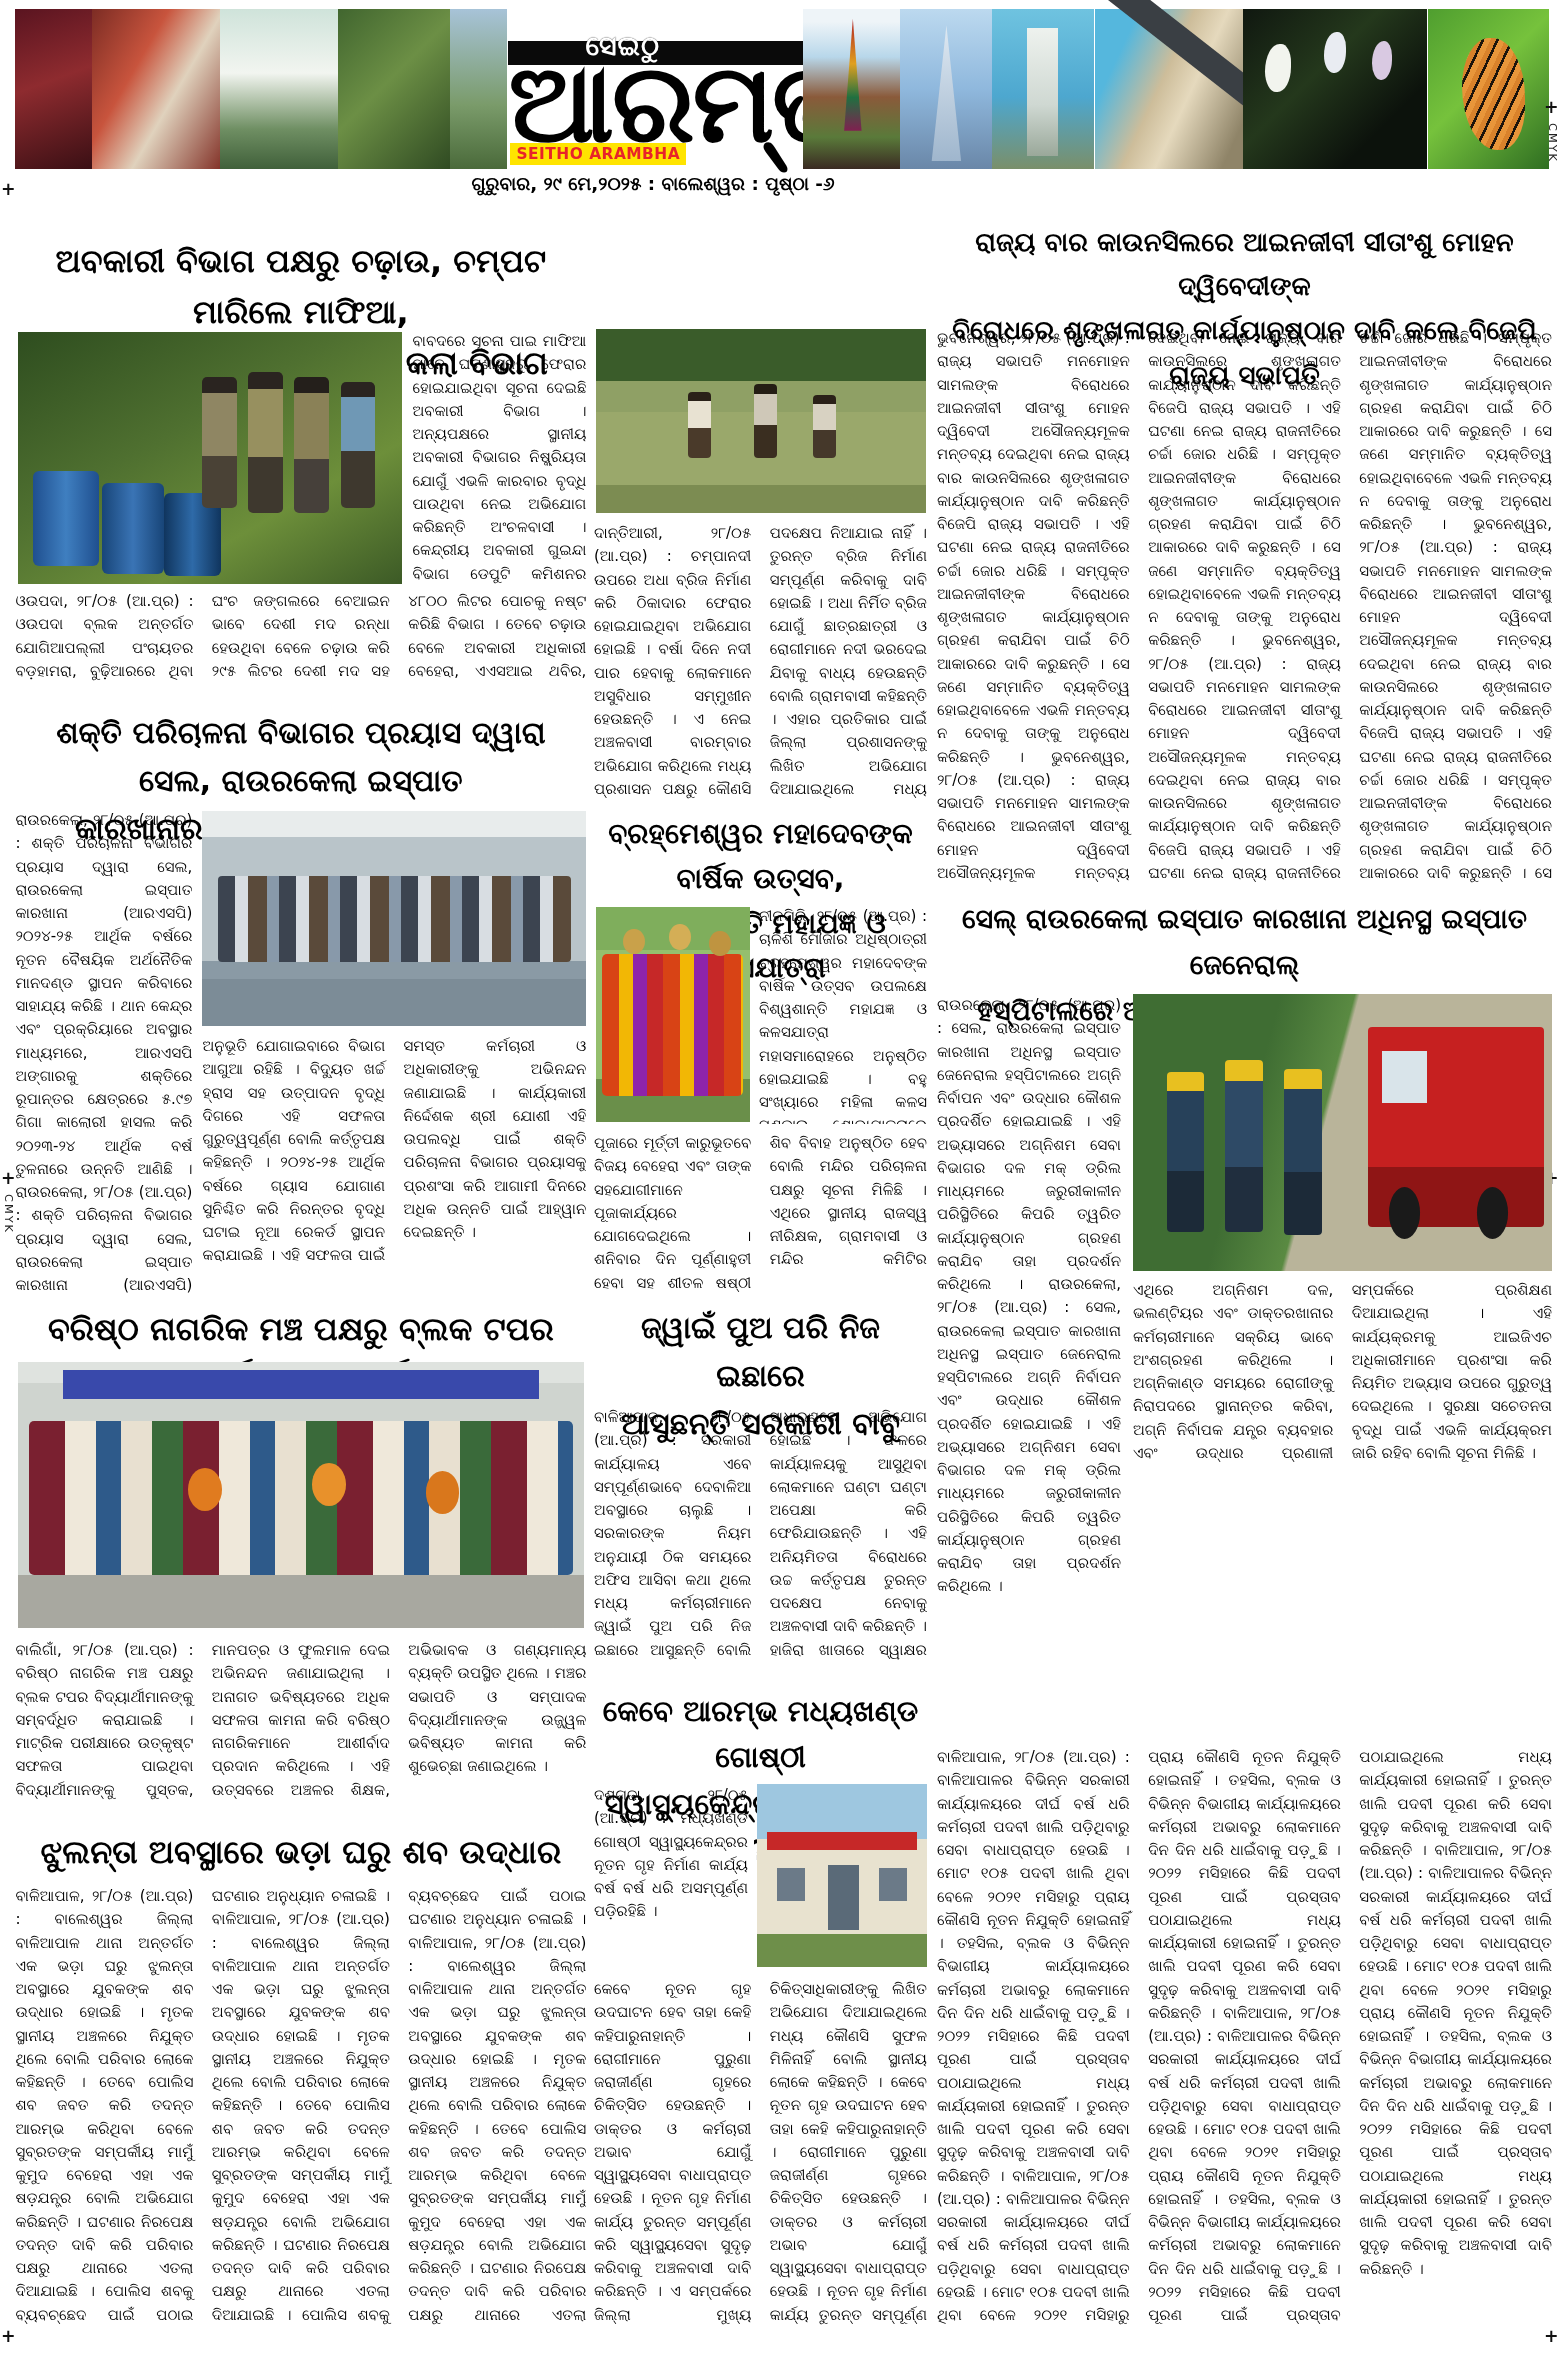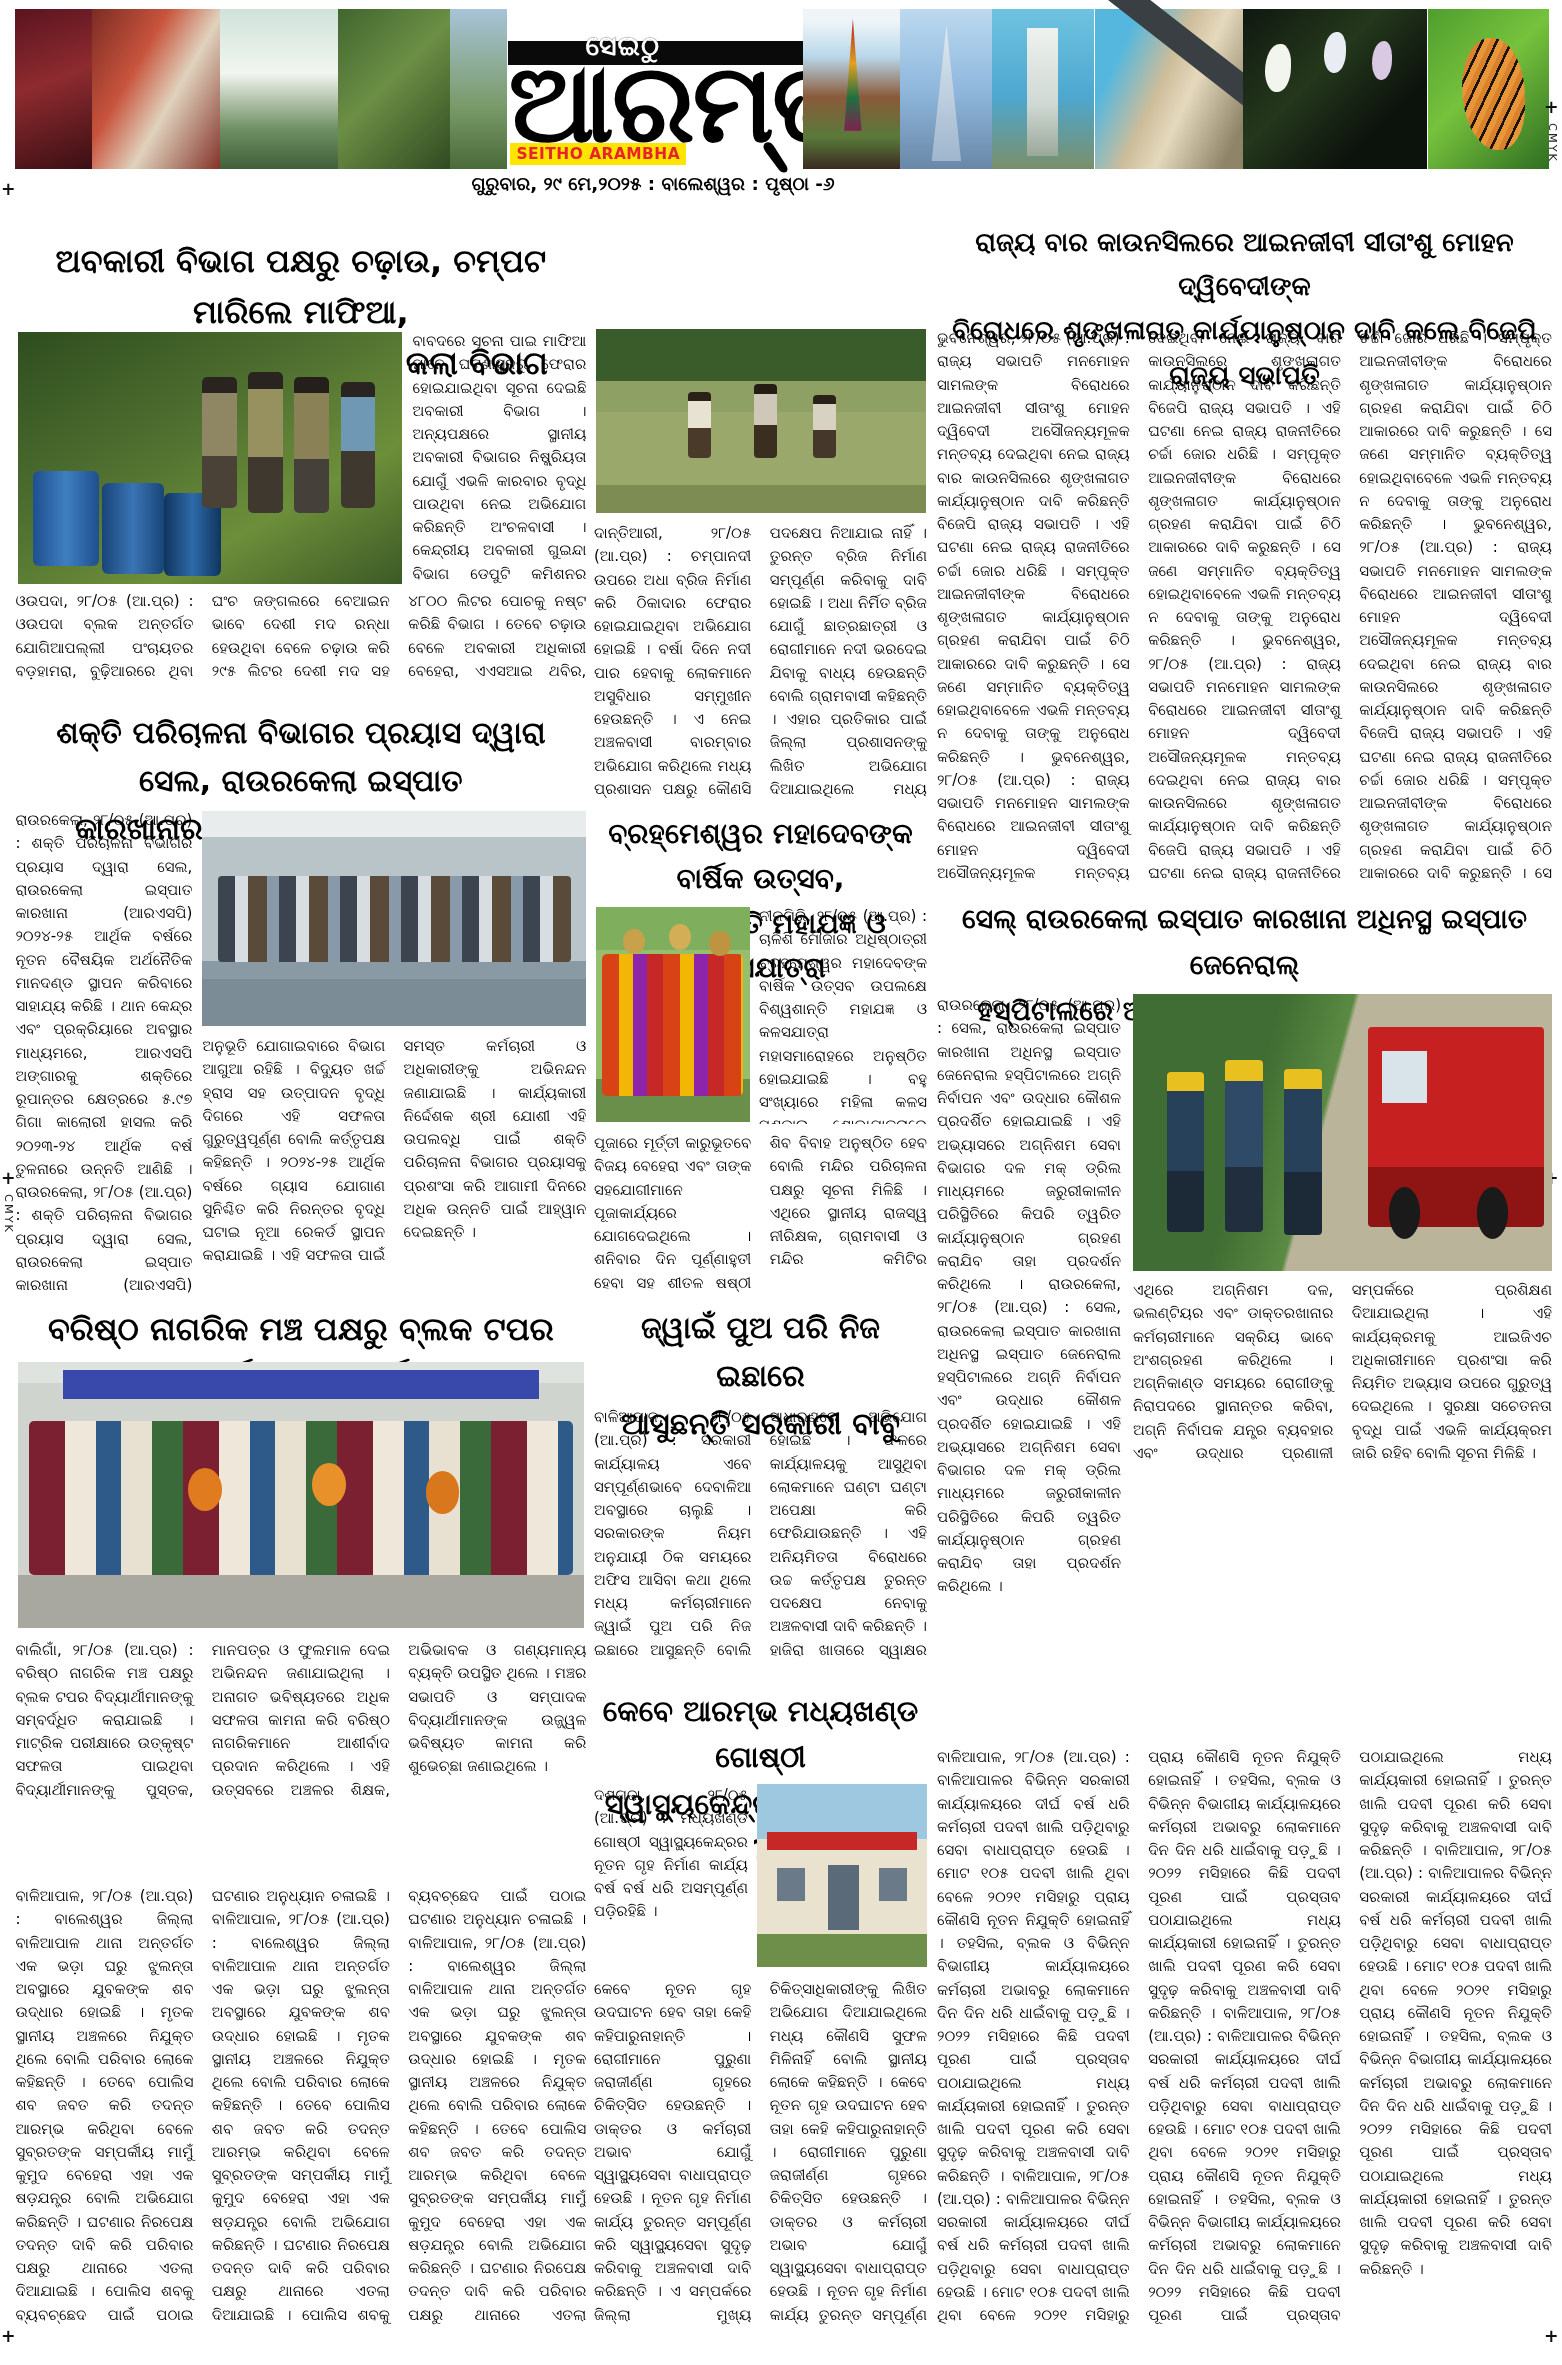--- a/index.html
+++ b/index.html
@@ -117,20 +117,21 @@
       <div class="blob" style="left:8%;top:3%;width:84%;height:11%;background:#3949ab;"></div>
       <div class="blob" style="left:2%;top:22%;width:96%;height:58%;background:repeating-linear-gradient(90deg,#7a2030 0 36px,#efe8da 36px 67px,#2e5a8a 67px 92px,#e8e0d0 92px 123px,#3a6a3a 123px 154px);border-radius:5.1px;"></div>
       <div class="blob" style="left:30%;top:40%;width:6%;height:16%;background:#e07b1f;border-radius:50%;"></div>
       <div class="blob" style="left:52%;top:38%;width:6%;height:16%;background:#e8912b;border-radius:50%;"></div>
       <div class="blob" style="left:72%;top:41%;width:6%;height:16%;background:#d9771c;border-radius:50%;"></div>
     </div>
     <div class="body-text cols-3" style="position:absolute;left:0;top:334px;width:571px;height:182px;">ବାଲିଗାଁ, ୨୮/୦୫ (ଆ.ପ୍ର) : ବରିଷ୍ଠ ନାଗରିକ ମଞ୍ଚ ପକ୍ଷରୁ ବ୍ଲକ ଟପର ବିଦ୍ୟାର୍ଥୀମାନଙ୍କୁ ସମ୍ବର୍ଦ୍ଧିତ କରାଯାଇଛି । ମାଟ୍ରିକ ପରୀକ୍ଷାରେ ଉତ୍କୃଷ୍ଟ ସଫଳତା ପାଇଥିବା ବିଦ୍ୟାର୍ଥୀମାନଙ୍କୁ ପୁସ୍ତକ, ମାନପତ୍ର ଓ ଫୁଲମାଳ ଦେଇ ଅଭିନନ୍ଦନ ଜଣାଯାଇଥିଲା । ଅନାଗତ ଭବିଷ୍ୟତରେ ଅଧିକ ସଫଳତା କାମନା କରି ବରିଷ୍ଠ ନାଗରିକମାନେ ଆଶୀର୍ବାଦ ପ୍ରଦାନ କରିଥିଲେ । ଏହି ଉତ୍ସବରେ ଅଞ୍ଚଳର ଶିକ୍ଷକ, ଅଭିଭାବକ ଓ ଗଣ୍ୟମାନ୍ୟ ବ୍ୟକ୍ତି ଉପସ୍ଥିତ ଥିଲେ । ମଞ୍ଚର ସଭାପତି ଓ ସମ୍ପାଦକ ବିଦ୍ୟାର୍ଥୀମାନଙ୍କ ଉଜ୍ଜ୍ୱଳ ଭବିଷ୍ୟତ କାମନା କରି ଶୁଭେଚ୍ଛା ଜଣାଇଥିଲେ ।</div>
   </div>
 
   <div class="abs" style="left:15.4px;top:1828px;width:571px;height:518px;">
+    <div class="hl" style="font-size:32px;line-height:1.5;">ଝୁଲନ୍ତା ଅବସ୍ଥାରେ ଭଡ଼ା ଘରୁ ଶବ ଉଦ୍ଧାର</div>
     <div class="body-text cols-3" style="position:absolute;left:0;top:57px;width:571px;height:460px;">ବାଳିଆପାଳ, ୨୮/୦୫ (ଆ.ପ୍ର) : ବାଲେଶ୍ୱର ଜିଲ୍ଲା ବାଳିଆପାଳ ଥାନା ଅନ୍ତର୍ଗତ ଏକ ଭଡ଼ା ଘରୁ ଝୁଲନ୍ତା ଅବସ୍ଥାରେ ଯୁବକଙ୍କ ଶବ ଉଦ୍ଧାର ହୋଇଛି । ମୃତକ ସ୍ଥାନୀୟ ଅଞ୍ଚଳରେ ନିଯୁକ୍ତ ଥିଲେ ବୋଲି ପରିବାର ଲୋକେ କହିଛନ୍ତି । ତେବେ ପୋଲିସ ଶବ ଜବତ କରି ତଦନ୍ତ ଆରମ୍ଭ କରିଥିବା ବେଳେ ସୁବ୍ରତଙ୍କ ସମ୍ପର୍କୀୟ ମାମୁଁ କୁମୁଦ ବେହେରା ଏହା ଏକ ଷଡ଼ଯନ୍ତ୍ର ବୋଲି ଅଭିଯୋଗ କରିଛନ୍ତି । ଘଟଣାର ନିରପେକ୍ଷ ତଦନ୍ତ ଦାବି କରି ପରିବାର ପକ୍ଷରୁ ଥାନାରେ ଏତଲା ଦିଆଯାଇଛି । ପୋଲିସ ଶବକୁ ବ୍ୟବଚ୍ଛେଦ ପାଇଁ ପଠାଇ ଘଟଣାର ଅନୁଧ୍ୟାନ ଚଳାଇଛି । ବାଳିଆପାଳ, ୨୮/୦୫ (ଆ.ପ୍ର) : ବାଲେଶ୍ୱର ଜିଲ୍ଲା ବାଳିଆପାଳ ଥାନା ଅନ୍ତର୍ଗତ ଏକ ଭଡ଼ା ଘରୁ ଝୁଲନ୍ତା ଅବସ୍ଥାରେ ଯୁବକଙ୍କ ଶବ ଉଦ୍ଧାର ହୋଇଛି । ମୃତକ ସ୍ଥାନୀୟ ଅଞ୍ଚଳରେ ନିଯୁକ୍ତ ଥିଲେ ବୋଲି ପରିବାର ଲୋକେ କହିଛନ୍ତି । ତେବେ ପୋଲିସ ଶବ ଜବତ କରି ତଦନ୍ତ ଆରମ୍ଭ କରିଥିବା ବେଳେ ସୁବ୍ରତଙ୍କ ସମ୍ପର୍କୀୟ ମାମୁଁ କୁମୁଦ ବେହେରା ଏହା ଏକ ଷଡ଼ଯନ୍ତ୍ର ବୋଲି ଅଭିଯୋଗ କରିଛନ୍ତି । ଘଟଣାର ନିରପେକ୍ଷ ତଦନ୍ତ ଦାବି କରି ପରିବାର ପକ୍ଷରୁ ଥାନାରେ ଏତଲା ଦିଆଯାଇଛି । ପୋଲିସ ଶବକୁ ବ୍ୟବଚ୍ଛେଦ ପାଇଁ ପଠାଇ ଘଟଣାର ଅନୁଧ୍ୟାନ ଚଳାଇଛି । ବାଳିଆପାଳ, ୨୮/୦୫ (ଆ.ପ୍ର) : ବାଲେଶ୍ୱର ଜିଲ୍ଲା ବାଳିଆପାଳ ଥାନା ଅନ୍ତର୍ଗତ ଏକ ଭଡ଼ା ଘରୁ ଝୁଲନ୍ତା ଅବସ୍ଥାରେ ଯୁବକଙ୍କ ଶବ ଉଦ୍ଧାର ହୋଇଛି । ମୃତକ ସ୍ଥାନୀୟ ଅଞ୍ଚଳରେ ନିଯୁକ୍ତ ଥିଲେ ବୋଲି ପରିବାର ଲୋକେ କହିଛନ୍ତି । ତେବେ ପୋଲିସ ଶବ ଜବତ କରି ତଦନ୍ତ ଆରମ୍ଭ କରିଥିବା ବେଳେ ସୁବ୍ରତଙ୍କ ସମ୍ପର୍କୀୟ ମାମୁଁ କୁମୁଦ ବେହେରା ଏହା ଏକ ଷଡ଼ଯନ୍ତ୍ର ବୋଲି ଅଭିଯୋଗ କରିଛନ୍ତି । ଘଟଣାର ନିରପେକ୍ଷ ତଦନ୍ତ ଦାବି କରି ପରିବାର ପକ୍ଷରୁ ଥାନାରେ ଏତଲା ଦିଆଯାଇଛି । ପୋଲିସ ଶବକୁ ବ୍ୟବଚ୍ଛେଦ ପାଇଁ ପଠାଇ ଘଟଣାର ଅନୁଧ୍ୟାନ ଚଳାଇଛି ।</div>
   </div>
 
   <div class="abs" style="left:594px;top:220px;width:333px;height:581px;">
     <div class="photo" style="left:1.5px;top:109px;width:330px;height:184px;background:linear-gradient(180deg,#3a5c2a 28%,#8fa065 28% 45%,#9aa86b 45% 85%,#7c8c52 85%);" title="ଚମ୍ପାନଦୀ ପାର ହେଉଥିବା ଲୋକ">
       <div class="blob" style="left:28%;top:34%;width:7%;height:36%;background:linear-gradient(180deg,#2a2118 14%,#e8e2d2 14% 55%,#4a3a2a 55%);border-radius:4.1px;"></div>
       <div class="blob" style="left:48%;top:30%;width:7%;height:40%;background:linear-gradient(180deg,#241d14 14%,#cfc8b8 14% 55%,#3a2e20 55%);border-radius:4.1px;"></div>
       <div class="blob" style="left:66%;top:36%;width:7%;height:34%;background:linear-gradient(180deg,#2a2118 14%,#d8d2c2 14% 55%,#45382a 55%);border-radius:4.1px;"></div>
     </div>
     <div class="body-text cols-2" style="position:absolute;left:0;top:302px;width:333px;height:279px;">ଦାନ୍ତିଆରୀ, ୨୮/୦୫ (ଆ.ପ୍ର) : ଚମ୍ପାନଦୀ ଉପରେ ଅଧା ବ୍ରିଜ ନିର୍ମାଣ କରି ଠିକାଦାର ଫେରାର ହୋଇଯାଇଥିବା ଅଭିଯୋଗ ହୋଇଛି । ବର୍ଷା ଦିନେ ନଦୀ ପାର ହେବାକୁ ଲୋକମାନେ ଅସୁବିଧାର ସମ୍ମୁଖୀନ ହେଉଛନ୍ତି । ଏ ନେଇ ଅଞ୍ଚଳବାସୀ ବାରମ୍ବାର ଅଭିଯୋଗ କରିଥିଲେ ମଧ୍ୟ ପ୍ରଶାସନ ପକ୍ଷରୁ କୌଣସି ପଦକ୍ଷେପ ନିଆଯାଇ ନାହିଁ । ତୁରନ୍ତ ବ୍ରିଜ ନିର୍ମାଣ ସମ୍ପୂର୍ଣ୍ଣ କରିବାକୁ ଦାବି ହୋଇଛି । ଅଧା ନିର୍ମିତ ବ୍ରିଜ ଯୋଗୁଁ ଛାତ୍ରଛାତ୍ରୀ ଓ ରୋଗୀମାନେ ନଦୀ ଭରଦେଇ ଯିବାକୁ ବାଧ୍ୟ ହେଉଛନ୍ତି ବୋଲି ଗ୍ରାମବାସୀ କହିଛନ୍ତି । ଏହାର ପ୍ରତିକାର ପାଇଁ ଜିଲ୍ଲା ପ୍ରଶାସନଙ୍କୁ ଲିଖିତ ଅଭିଯୋଗ ଦିଆଯାଇଥିଲେ ମଧ୍ୟ କୌଣସି ସଫଳ ମିଳି ପାରୁନାହିଁ ।</div>

